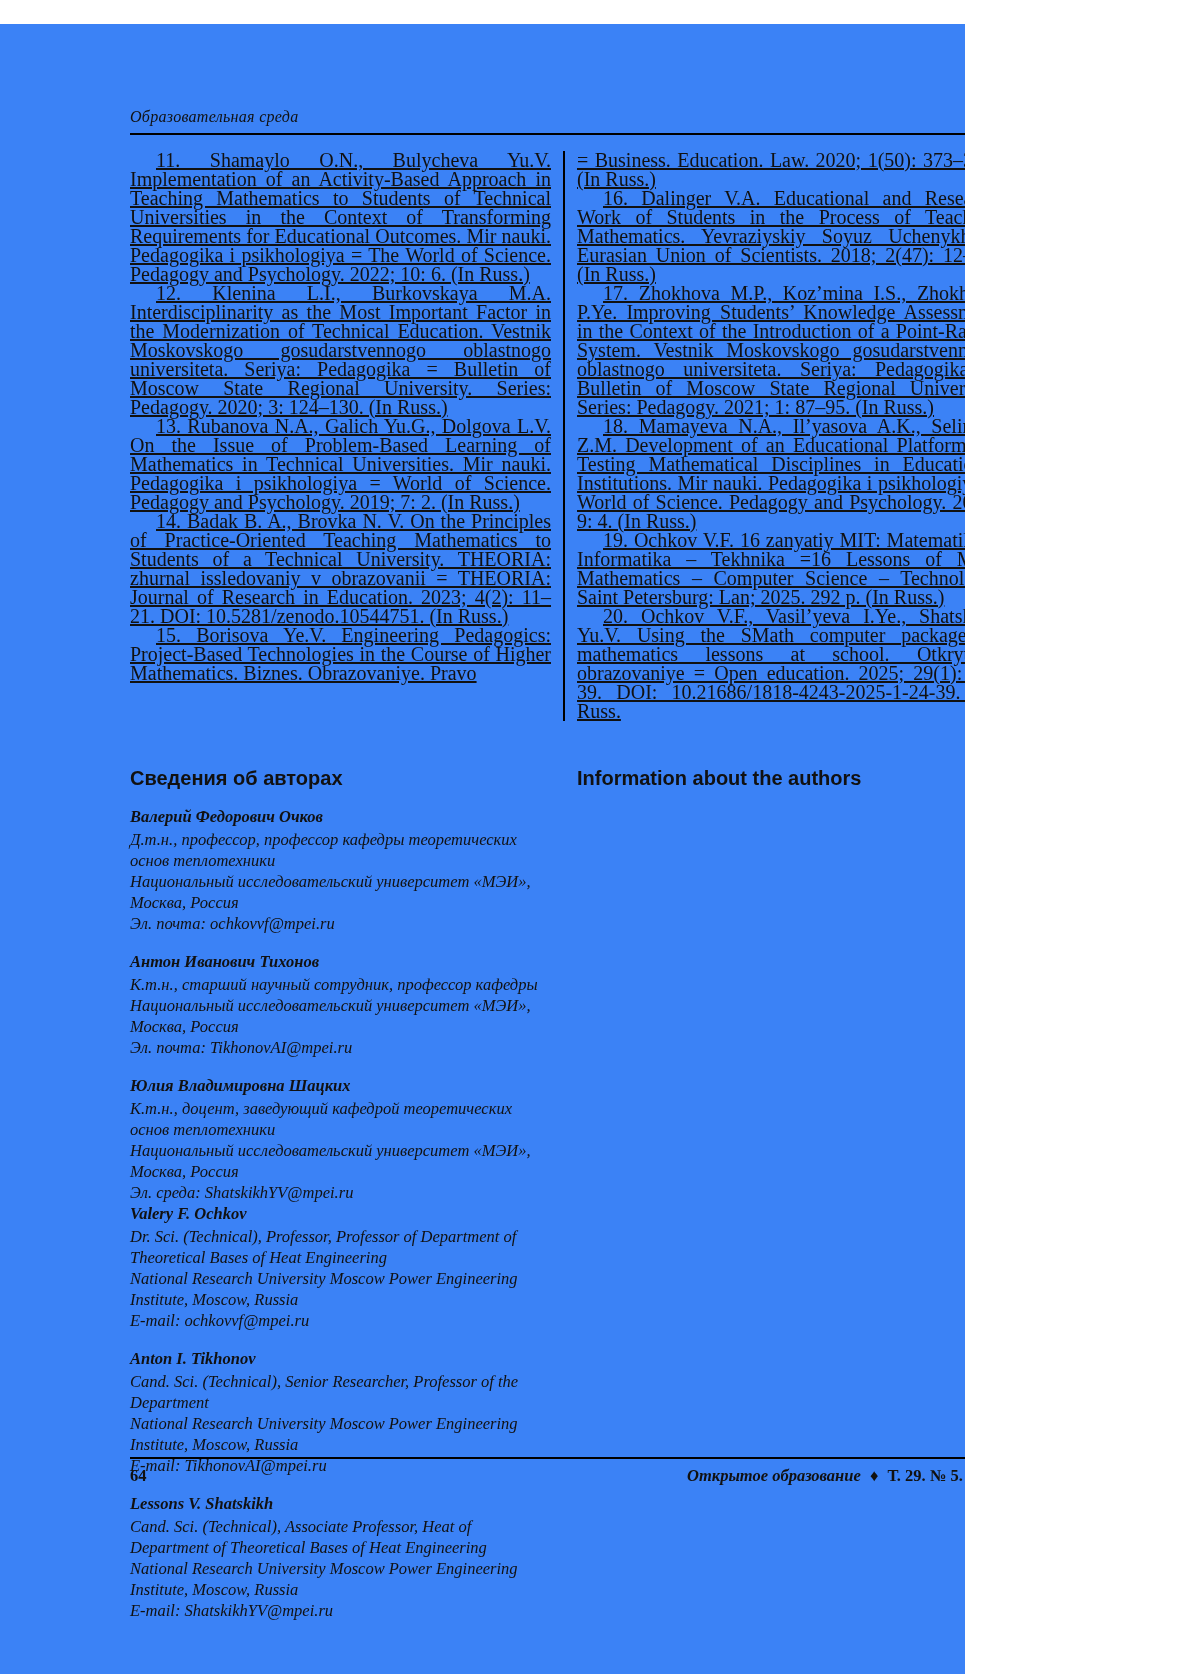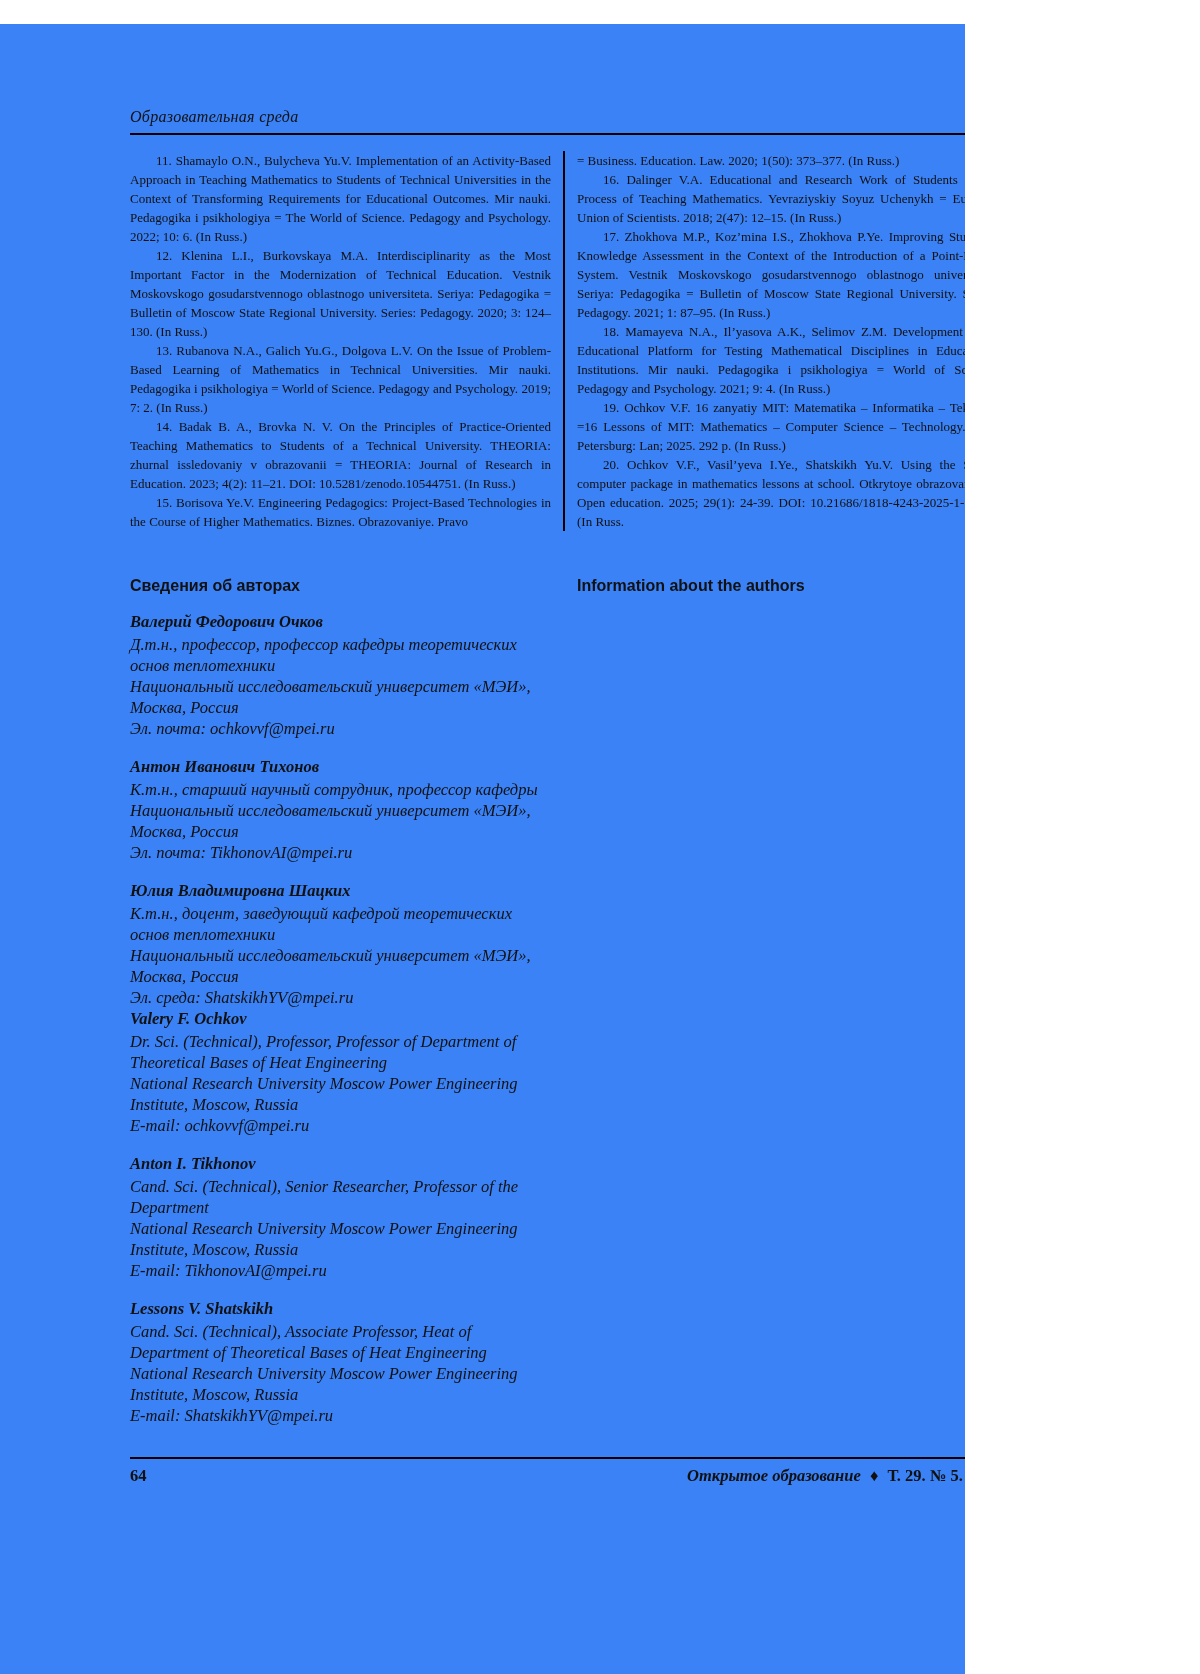--- a/index.html
+++ b/index.html
@@ -32,32 +32,33 @@
   .cols { display: flex; align-items: stretch; }
   .refs { margin-top: 16px; }
   .col { width: 421px; }
   .vdiv {
     width: 2px;
     background: #000;
     margin: 0 12px;
     flex: 0 0 auto;
   }
   .ref {
-    font-size: 13px;
+    font-size: 20px;
     line-height: 19px;
     text-align: justify;
     text-indent: 26px;
+    text-decoration: underline;
   }
   .ref.cont { text-indent: 0; }
   .authors-heading-row {
     display: flex;
     margin-top: 46px;
     font-family: "Liberation Sans", sans-serif;
     font-weight: bold;
-    font-size: 16px;
+    font-size: 20px;
   }
   .authors-heading-row .hspacer { width: 26px; flex: 0 0 auto; }
   .authors-body { margin-top: 16px; flex-direction: column; }
   .author { margin-bottom: 17px; }
   .author:last-child { margin-bottom: 0; }
   .author p {
     font-style: italic;
     font-size: 16.5px;
     line-height: 21px;
   }

